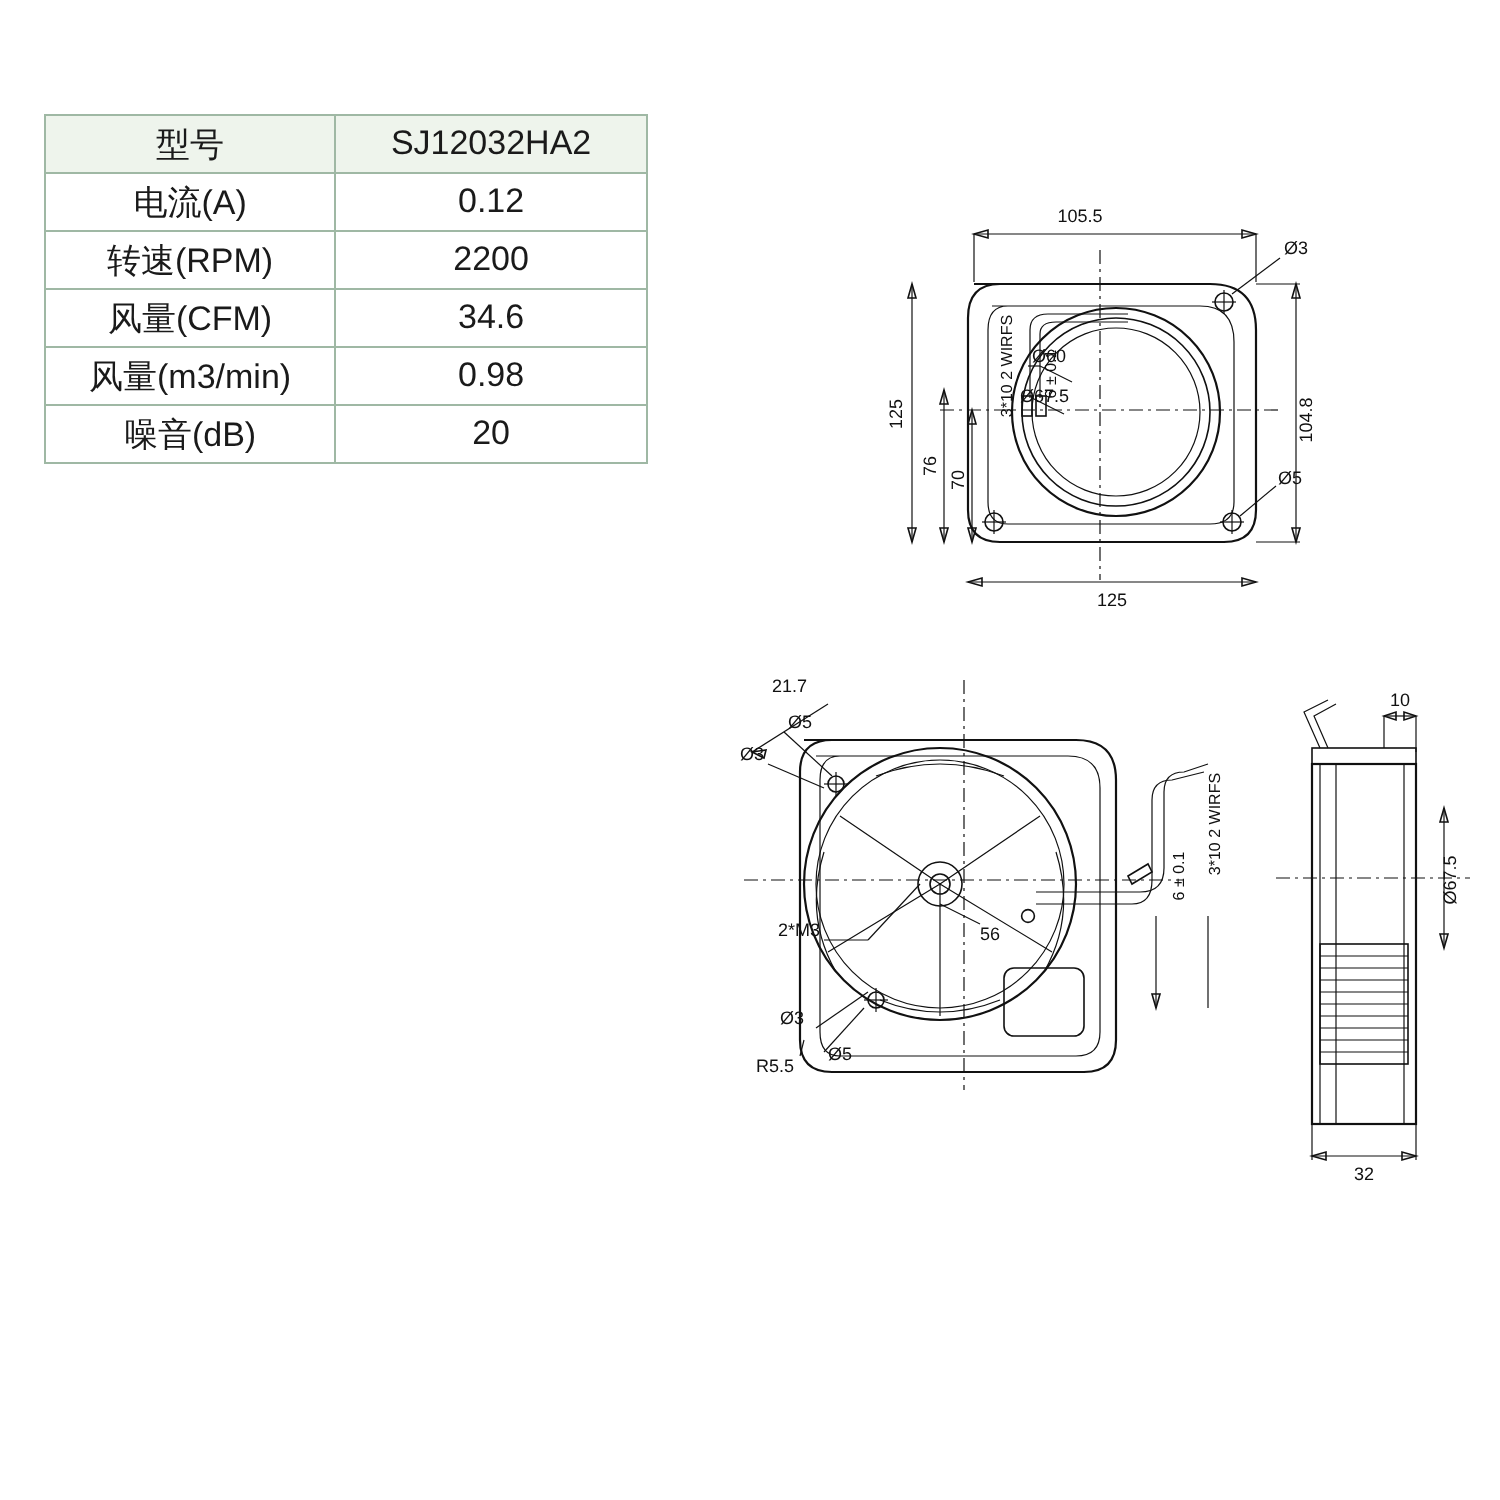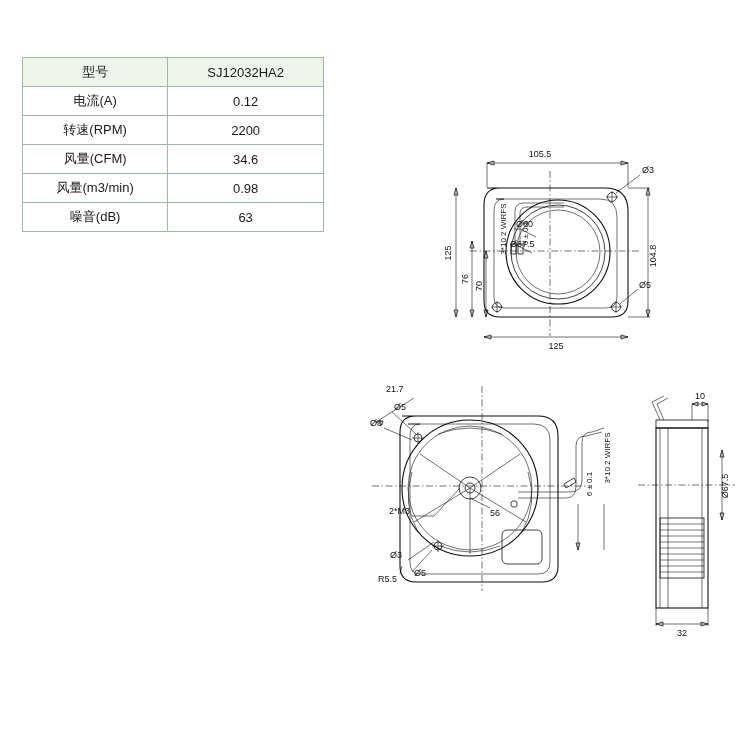--- a/index.html
+++ b/index.html
@@ -4,32 +4,32 @@
 <style>
   html,body{margin:0;padding:0;background:#ffffff;}
   body{width:750px;height:750px;position:relative;overflow:hidden;
        font-family:"Liberation Sans","DejaVu Sans",sans-serif;color:#222;}
 
   
   #spec-table{position:absolute;left:22px;top:57px;width:302px;border-collapse:collapse;}
   #spec-table td{
     border:1px solid #9fb8a4;
     height:26px;
-    font-size:13px;
+    font-size:17px;
     text-align:center;
     vertical-align:middle;
     background:#ffffff;
     color:#1a1a1a;
   }
   #spec-table td.k{width:145px;}
   #spec-table td.v{width:155px;}
   #spec-table tr.head td{background:#eef4ec;}
 
   
-  .draw{position:absolute;margin-top:46px;}
+  .draw{position:absolute;}
   svg{display:block;overflow:visible;}
   .ln{stroke:#111;stroke-width:0.8;fill:none;}
   .ln2{stroke:#111;stroke-width:1.1;fill:none;}
   .thin{stroke:#111;stroke-width:0.6;fill:none;}
   .cl{stroke:#111;stroke-width:0.6;fill:none;stroke-dasharray:7 2.5 1.5 2.5;}
   .dimtxt{font-family:"Liberation Sans","DejaVu Sans",sans-serif;font-size:9px;fill:#111;}
   .dimtxt.sm{font-size:8px;}
   .hatch{stroke:#111;stroke-width:0.55;fill:none;}
 </style>
 </head>
@@ -52,21 +52,21 @@
     <tr>
       <td class="k">风量(CFM)</td>
       <td class="v">34.6</td>
     </tr>
     <tr>
       <td class="k">风量(m3/min)</td>
       <td class="v">0.98</td>
     </tr>
     <tr>
       <td class="k">噪音(dB)</td>
-      <td class="v">63</td>
+      <td class="v">20</td>
     </tr>
   </tbody>
 </table>
 
 <div class="draw" style="left:440px;top:95px;">
 <svg width="290" height="230" viewBox="0 0 290 230">
 
   <line class="cl" x1="110" y1="30" x2="110" y2="195"></line>
   <line class="cl" x1="30" y1="110" x2="200" y2="110"></line>
 

